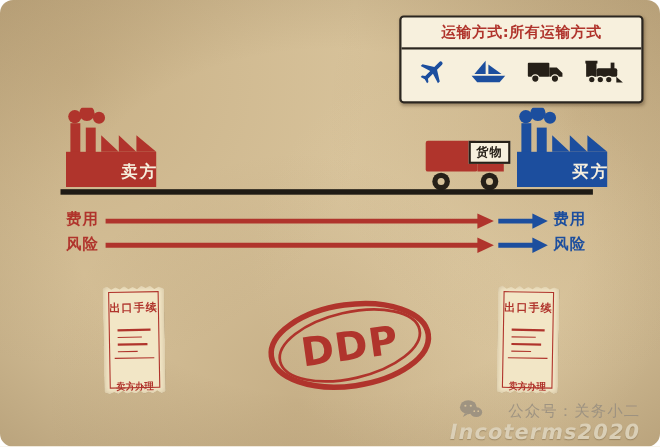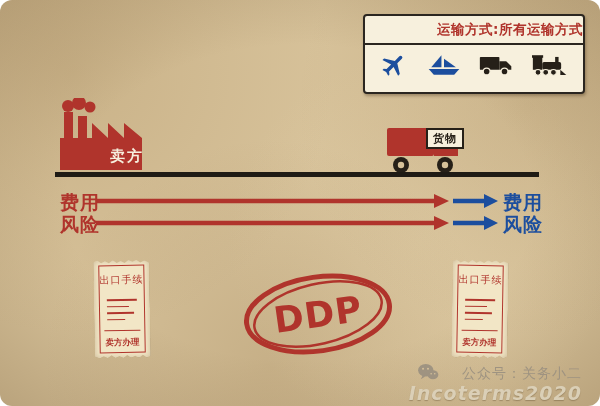--- a/index.html
+++ b/index.html
@@ -10,55 +10,55 @@
       radial-gradient(circle at 12% 18%, rgba(156,124,76,.22), transparent 42%),
       radial-gradient(circle at 88% 26%, rgba(150,118,72,.18), transparent 38%),
       radial-gradient(circle at 45% 90%, rgba(140,110,68,.22), transparent 46%),
       radial-gradient(circle at 70% 60%, rgba(232,214,176,.35), transparent 40%),
       radial-gradient(ellipse at center, rgba(0,0,0,0) 55%, rgba(110,84,48,.28) 100%),
       #d7c29a;
   }
   
   .tbox{position:absolute;left:363px;top:14px;width:218px;height:76px;background:#f7f0dd;
     border:2.5px solid #2b2620;border-radius:4px;box-shadow:1px 2px 3px rgba(60,40,20,.35);}
-  .tbox-title{color:#b0342c;font-weight:bold;font-size:13.5px;text-align:right;
+  .tbox-title{color:#b0342c;font-weight:bold;font-size:13.5px;text-align:center;
     padding:5px 0 4px;letter-spacing:.5px;border-bottom:2px solid #2b2620;}
   .tbox-icons{display:flex;justify-content:space-around;align-items:center;height:40px;padding:0 6px;}
   .tbox-icons svg{display:block;}
   
   .factory{position:absolute;width:86px;height:74px;}
   .factory.seller{left:58px;top:98px;}
   .factory.buyer{left:468px;top:98px;}
   .factory-label{position:absolute;left:0;bottom:6px;width:100%;text-align:right;
     color:#f6efdd;font-weight:bold;font-size:15px;letter-spacing:2px;}
   
   .truck{position:absolute;left:386px;top:120px;width:84px;height:54px;}
   .cargo-tag{position:absolute;left:40px;top:8px;background:#f7f0dd;border:2px solid #262018;
     color:#262018;font-weight:bold;font-size:11px;padding:1px 5px;letter-spacing:1px;white-space:nowrap;}
   
-  .flow-label{position:absolute;font-weight:bold;font-size:19px;line-height:1;letter-spacing:1px;}
+  .flow-label{position:absolute;font-weight:bold;font-size:14px;line-height:1;letter-spacing:1px;}
   .flow-red{color:#b0342c;}
   .flow-blue{color:#1c4e9e;}
   
   .doc{position:absolute;width:56px;height:98px;background:#f2e6c6;
     box-shadow:inset 0 0 6px rgba(120,90,50,.35), 1px 2px 2px rgba(70,50,25,.3);
     clip-path:polygon(0% 2%,7% 0%,14% 3%,21% 1%,28% 3%,35% 0%,42% 3%,49% 1%,56% 3%,63% 0%,70% 2%,77% 0%,84% 3%,91% 1%,100% 3%,100% 98%,93% 100%,86% 97%,79% 100%,72% 98%,65% 100%,58% 97%,51% 100%,44% 98%,37% 100%,30% 97%,23% 100%,16% 98%,9% 100%,0% 98%);}
   .doc.export{left:94px;top:260px;transform:rotate(-1deg);}
   .doc.import{left:452px;top:260px;transform:rotate(1deg);}
   .doc-frame{position:absolute;inset:5px;border:1.5px solid #b0342c;display:flex;
     flex-direction:column;align-items:center;}
-  .doc-title{color:#b0342c;font-weight:normal;font-size:10px;margin-top:7px;letter-spacing:1px;white-space:nowrap;}
+  .doc-title{color:#b0342c;font-weight:bold;font-size:10px;margin-top:7px;letter-spacing:1px;white-space:nowrap;}
   .doc-lines{width:68%;margin-top:7px;}
   .doc-line{height:1.5px;background:#b0342c;margin:5px 0;}
   .doc-line:nth-child(1){width:100%;}
   .doc-line:nth-child(2){width:72%;}
   .doc-line:nth-child(3){width:90%;}
   .doc-line:nth-child(4){width:60%;}
   .doc-handler{margin-top:auto;margin-bottom:3px;border-top:1px solid #b0342c;width:84%;
-    text-align:center;color:#b0342c;font-weight:bold;font-size:8.5px;padding-top:6px;white-space:nowrap;}
+    text-align:center;color:#b0342c;font-weight:bold;font-size:8.5px;padding-top:20px;white-space:nowrap;}
   
   .stamp{position:absolute;left:238px;top:266px;width:160px;height:96px;transform:rotate(-8deg);}
   
   .watermark{position:absolute;right:18px;bottom:2px;text-align:right;opacity:.9;}
   .wm-line1{display:flex;align-items:center;justify-content:flex-end;gap:23px;
     color:#97relief;}
   .wm-line1-text{color:#9a9080;font-size:14px;letter-spacing:1px;}
   .wm-line2{color:#ddd3bc;font-size:19px;font-weight:bold;font-style:italic;margin-top:-3px;
     text-shadow:0 1px 1px rgba(90,70,40,.4);letter-spacing:1px;margin-left:20px;}
   .arrows-svg{position:absolute;left:0;top:0;pointer-events:none;}
@@ -112,20 +112,32 @@
       <circle cx="21" cy="5" r="7" fill="#b0342c"></circle>
       <circle cx="32" cy="9" r="5.5" fill="#b0342c"></circle>
       <rect x="6" y="14" width="9" height="28" fill="#b0342c"></rect>
       <rect x="20" y="18" width="9" height="24" fill="#b0342c"></rect>
       <path d="M34 40 L34 25 L50 40 L50 25 L66 40 L66 25 L84 40 Z" fill="#b0342c"></path>
       <rect x="2" y="40" width="82" height="32" fill="#b0342c"></rect>
     </svg>
     <div class="factory-label">卖方</div>
   </div>
 
+  <div class="factory buyer">
+    <svg width="86" height="74" viewBox="0 0 86 74">
+      <circle cx="10" cy="8" r="6" fill="#1c4e9e"></circle>
+      <circle cx="21" cy="5" r="7" fill="#1c4e9e"></circle>
+      <circle cx="32" cy="9" r="5.5" fill="#1c4e9e"></circle>
+      <rect x="6" y="14" width="9" height="28" fill="#1c4e9e"></rect>
+      <rect x="20" y="18" width="9" height="24" fill="#1c4e9e"></rect>
+      <path d="M34 40 L34 25 L50 40 L50 25 L66 40 L66 25 L84 40 Z" fill="#1c4e9e"></path>
+      <rect x="2" y="40" width="82" height="32" fill="#1c4e9e"></rect>
+    </svg>
+    <div class="factory-label">买方</div>
+  </div>
 
   <div class="truck">
     <svg width="84" height="54" viewBox="0 0 84 54">
       <rect x="1" y="8" width="47" height="28" rx="2" fill="#b0342c"></rect>
       <path d="M48 16 h14 l10 10 v10 h-24 z" fill="#b0342c"></path>
       <rect x="51" y="19" width="9" height="8" fill="#ecdfc0"></rect>
       <circle cx="15" cy="45" r="8" fill="#262018"></circle>
       <circle cx="15" cy="45" r="3.2" fill="#d7c29a"></circle>
       <circle cx="59" cy="45" r="8" fill="#262018"></circle>
       <circle cx="59" cy="45" r="3.2" fill="#d7c29a"></circle>

